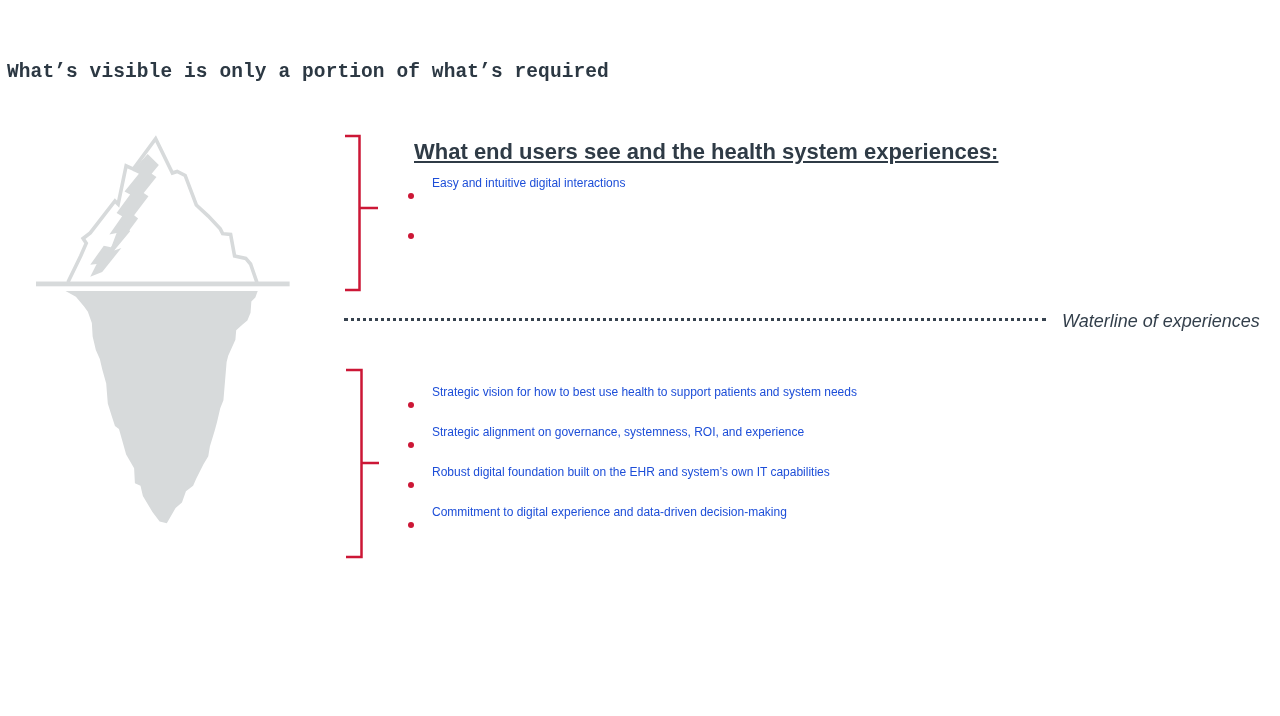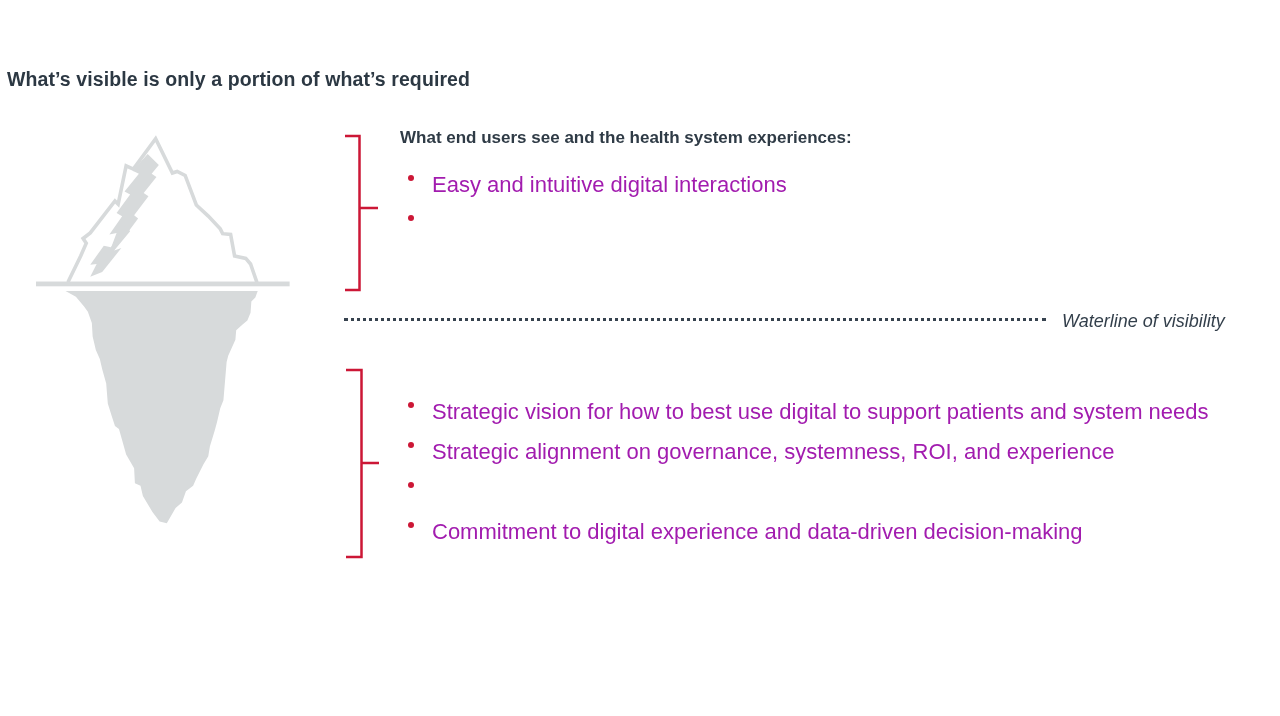--- a/index.html
+++ b/index.html
@@ -3,39 +3,39 @@
 <meta charset="utf-8">
 <style>
   html,body{margin:0;padding:0;background:#ffffff;}
   .stage{
     position:relative;width:1280px;height:716px;overflow:hidden;
     background:#ffffff;
     font-family:"Liberation Sans","DejaVu Sans",sans-serif;
     color:#323e4a;
   }
   .page-title{
-    position:absolute;left:7px;top:68px;margin:0;
-    font-size:19.5px;font-weight:bold;color:#2c3843;letter-spacing:0.1px;
+    position:absolute;left:7px;top:61px;margin:0;
+    font-size:19.5px;font-weight:bold;color:#2c3843;letter-spacing:0.1px;font-family:Liberation Mono, monospace;
   }
   .iceberg-svg{position:absolute;left:0;top:130px;}
   .bracket-svg{position:absolute;}
   .bracket-top{left:344px;top:134px;}
   .bracket-bottom{left:345px;top:368px;}
   .panel{position:absolute;left:400px;width:810px;}
   .panel-top{top:128px;}
   .panel-bottom{top:377px;}
   .panel-heading{
-    margin:0;font-size:17px;font-weight:bold;color:#2f3b46;line-height:20px;
+    margin:14px;font-size:22px;font-weight:bold;color:#2f3b46;line-height:20px;text-decoration:underline;
   }
   .bullet-list{list-style:none;margin:0;padding:0;}
   .panel-top .bullet-list{margin-top:10px;}
   .panel-bottom .bullet-list{margin-top:8px;}
   .bullet-list li{
-    position:relative;height:40px;display:flex;align-items:flex-end;
-    font-size:22px;color:#a21caf;padding-left:32px;
+    position:relative;height:40px;display:flex;align-items:flex-start;
+    font-size:12px;color:#1d4ed8;padding-left:32px;
   }
   .bullet-dot{
     position:absolute;left:8px;top:50%;margin-top:-3px;
     width:6px;height:6px;border-radius:50%;background:#cc1736;
   }
   .waterline-dots{
     position:absolute;left:344px;top:318px;width:702px;height:0;
     border-top:3.5px dotted #37434f;
   }
   .waterline-label{
@@ -74,38 +74,39 @@
         <span class="bullet-dot"></span>
         <span>Easy and intuitive digital interactions</span>
       </li>
       <li>
         <span class="bullet-dot"></span>
       </li>
     </ul>
   </div>
 
   <div class="waterline-dots"></div>
-  <div class="waterline-label">Waterline of visibility</div>
+  <div class="waterline-label">Waterline of experiences</div>
 
   <svg class="bracket-svg bracket-bottom" width="36" height="192" viewBox="0 0 36 192" xmlns="http://www.w3.org/2000/svg">
     <path d="M1 2 H16.5 V95 H34 M16.5 95 V189 H1" fill="none" stroke="#cc1736" stroke-width="2.5"></path>
   </svg>
 
   <div class="panel panel-bottom">
     <ul class="bullet-list">
       <li>
         <span class="bullet-dot"></span>
-        <span>Strategic vision for how to best use digital to support patients and system needs</span>
+        <span>Strategic vision for how to best use health to support patients and system needs</span>
       </li>
       <li>
         <span class="bullet-dot"></span>
         <span>Strategic alignment on governance, systemness, ROI, and experience</span>
       </li>
       <li>
         <span class="bullet-dot"></span>
+        <span>Robust digital foundation built on the EHR and system’s own IT capabilities</span>
       </li>
       <li>
         <span class="bullet-dot"></span>
         <span>Commitment to digital experience and data-driven decision-making</span>
       </li>
     </ul>
   </div>
 
 </div>
 

